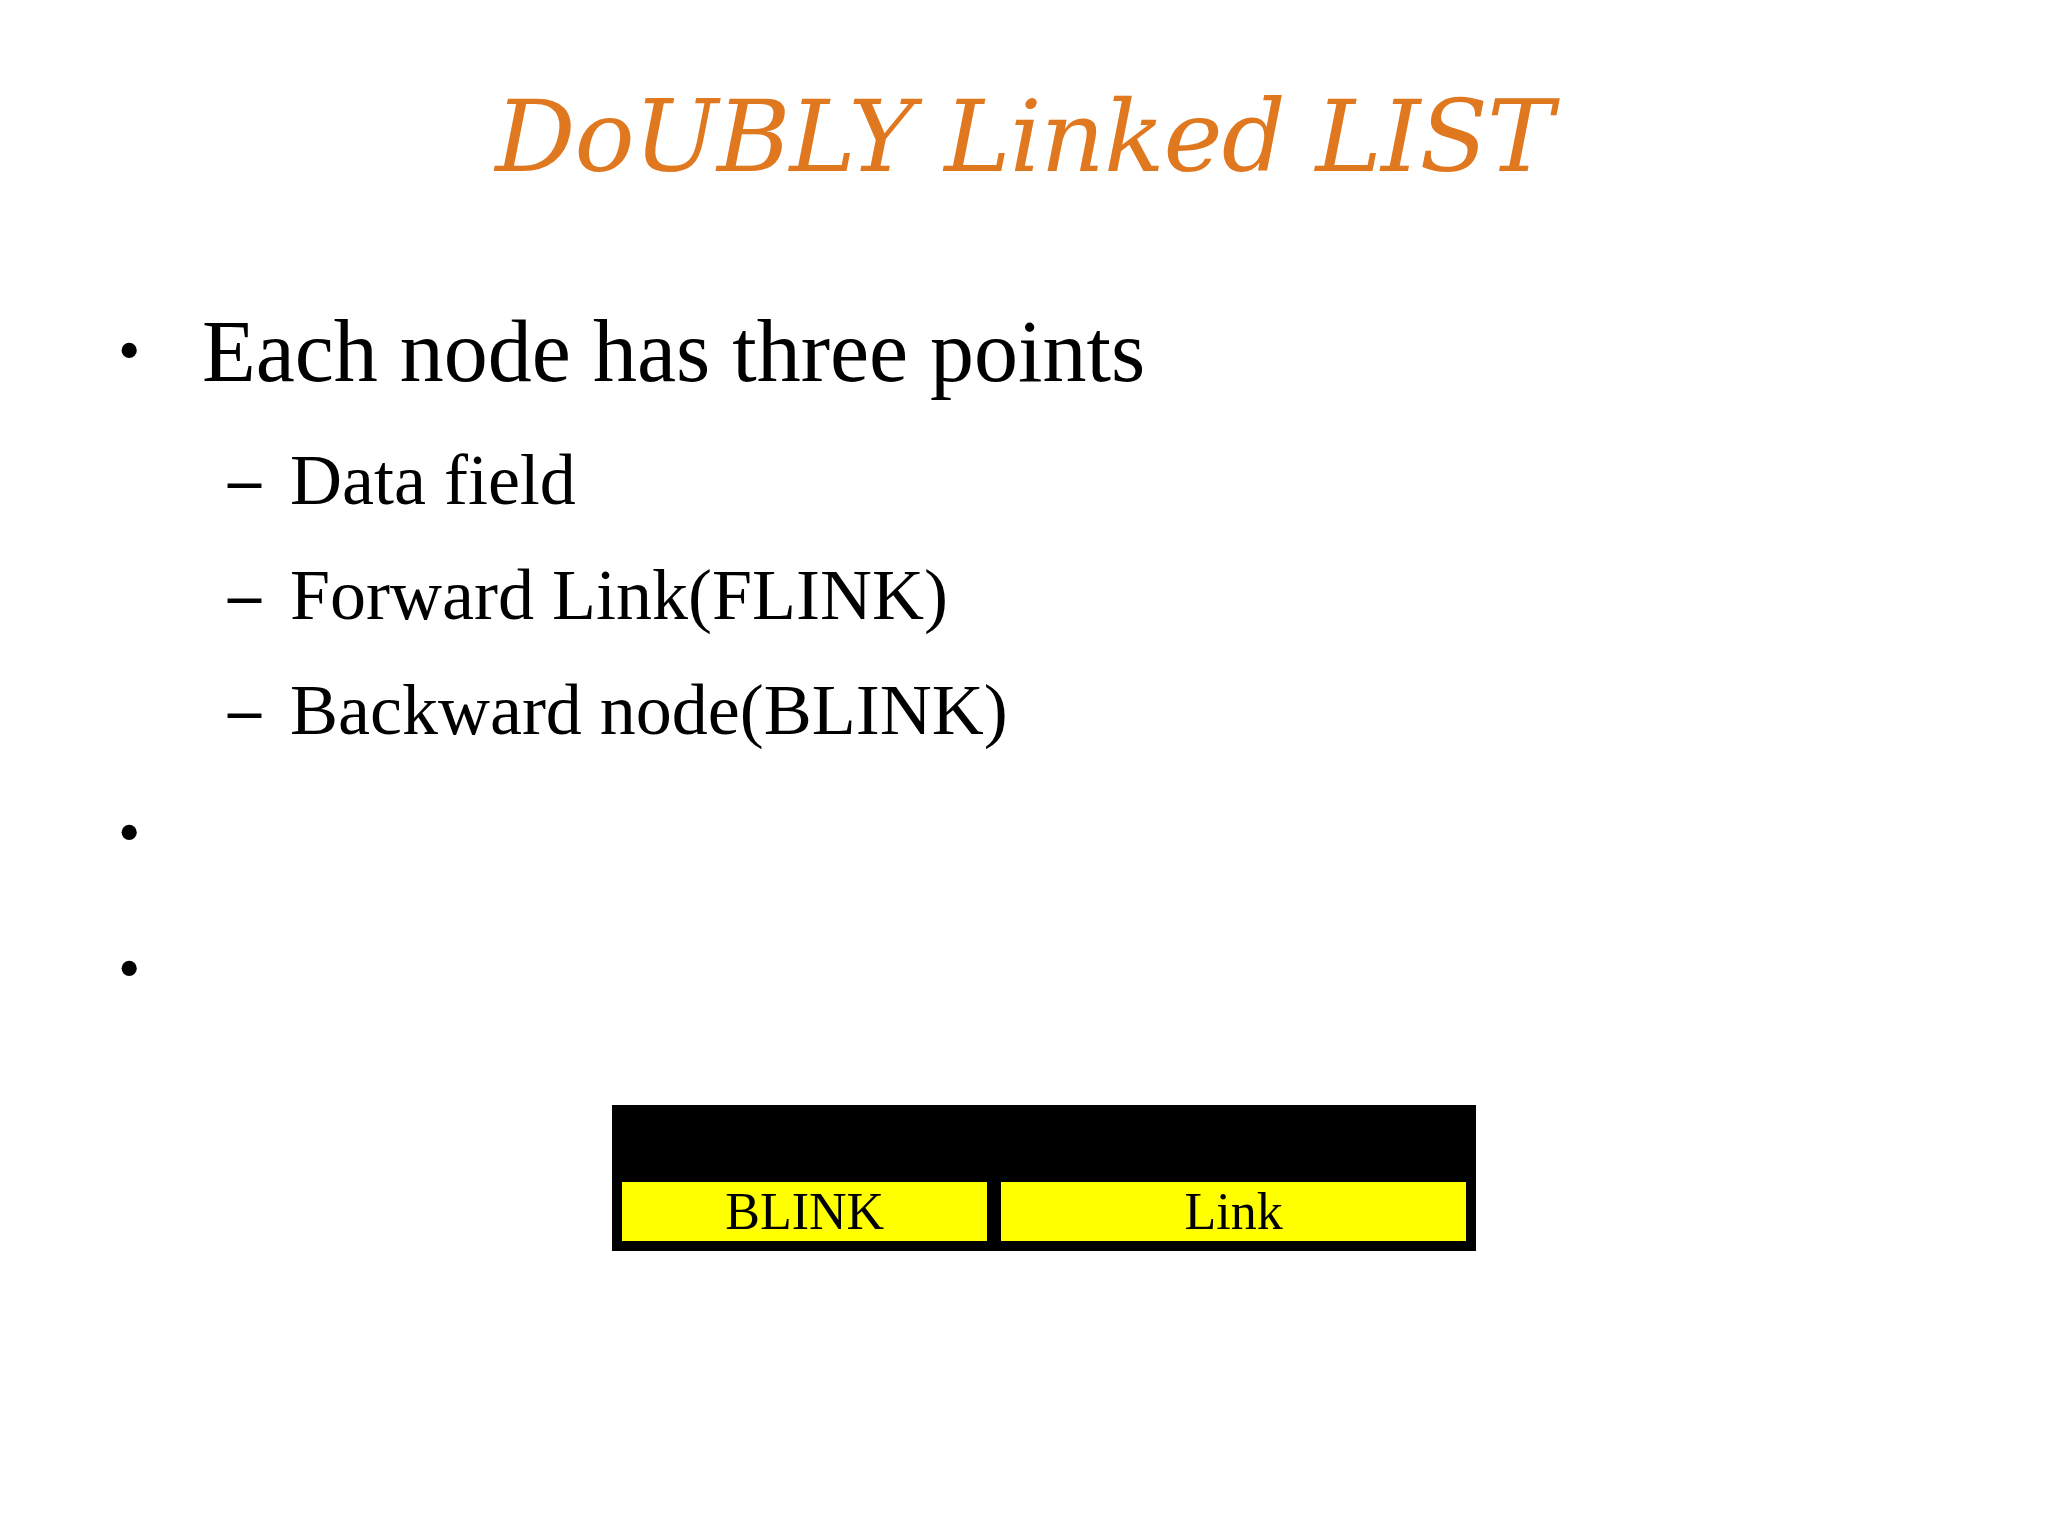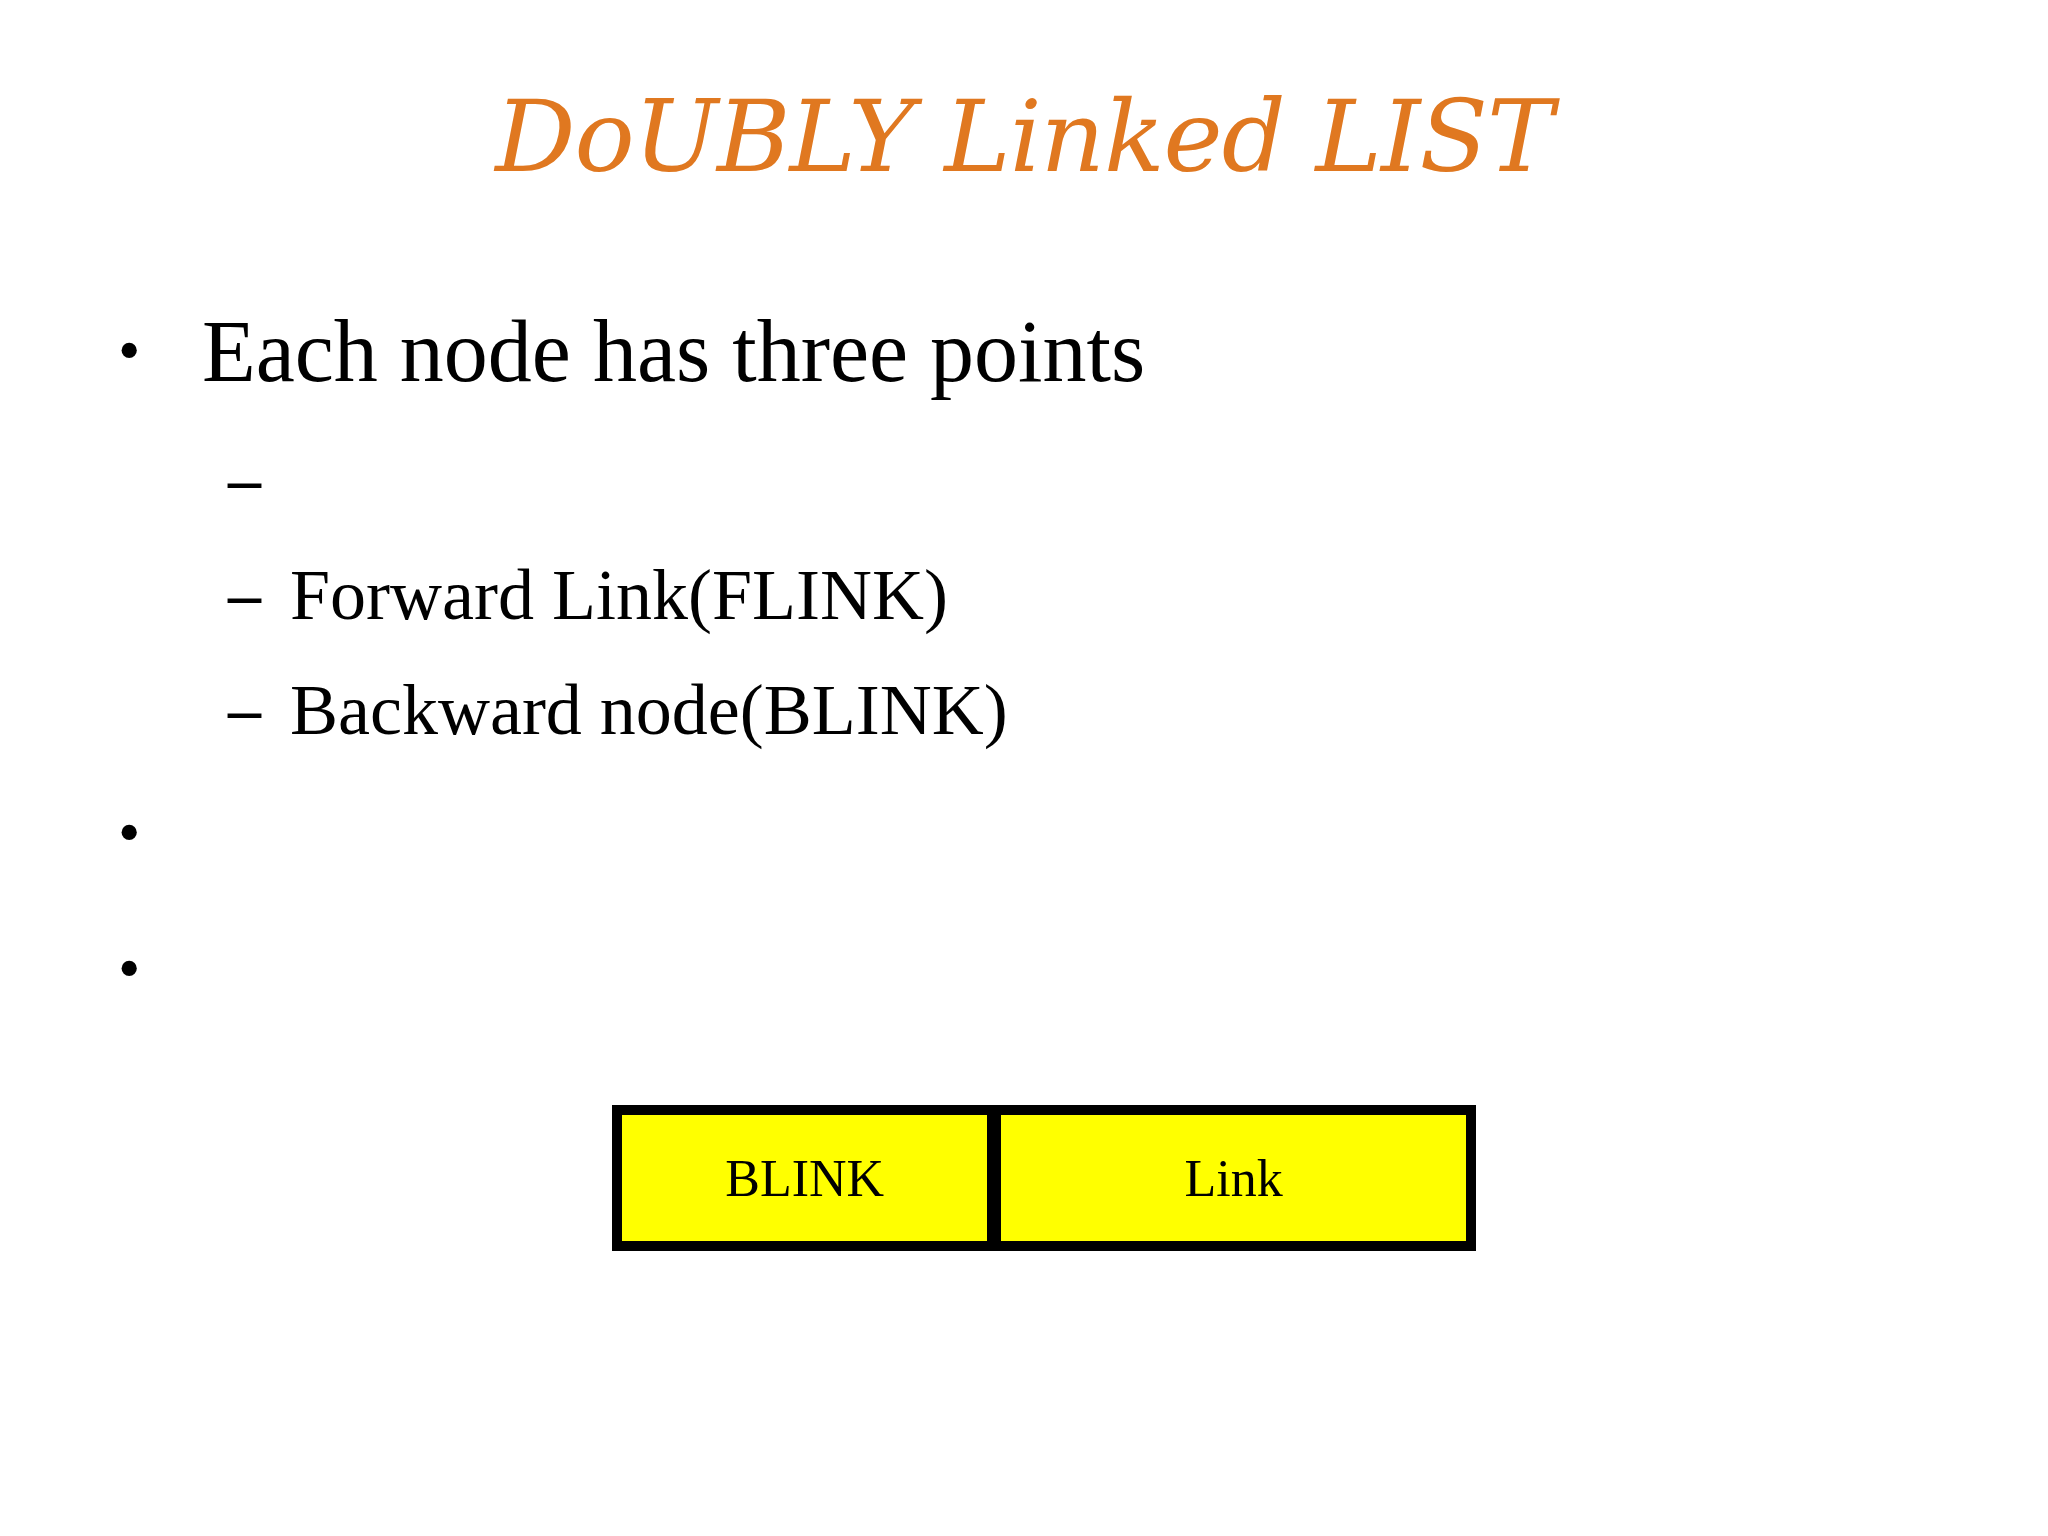--- a/index.html
+++ b/index.html
@@ -79,20 +79,21 @@
     position: absolute;
     left: 612px;
     top: 1105px;
     width: 864px;
     height: 146px;
     background: var(--ink);
     border: 4px solid var(--ink);
     display: flex;
     gap: 14px;
     padding: 6px;
+    align-items: flex-end;
   }
   .node-cell {
     background: var(--cell-yellow);
     display: flex;
     align-items: center;
     justify-content: center;
     font-size: 52px;
     color: var(--ink);
   }
   .cell-blink { flex: 239 0 0; }
@@ -106,20 +107,21 @@
 
   <h1 class="slide-title">DoUBLY Linked LIST</h1>
 
   <div class="bullet-row row-b1">
     <span class="marker">•</span>
     <span class="text">Each node has three points</span>
   </div>
 
   <div class="sub-row row-s1">
     <span class="marker">–</span>
+    <span class="text">Data field</span>
   </div>
 
   <div class="sub-row row-s2">
     <span class="marker">–</span>
     <span class="text">Forward Link(FLINK)</span>
   </div>
 
   <div class="sub-row row-s3">
     <span class="marker">–</span>
     <span class="text">Backward node(BLINK)</span>

